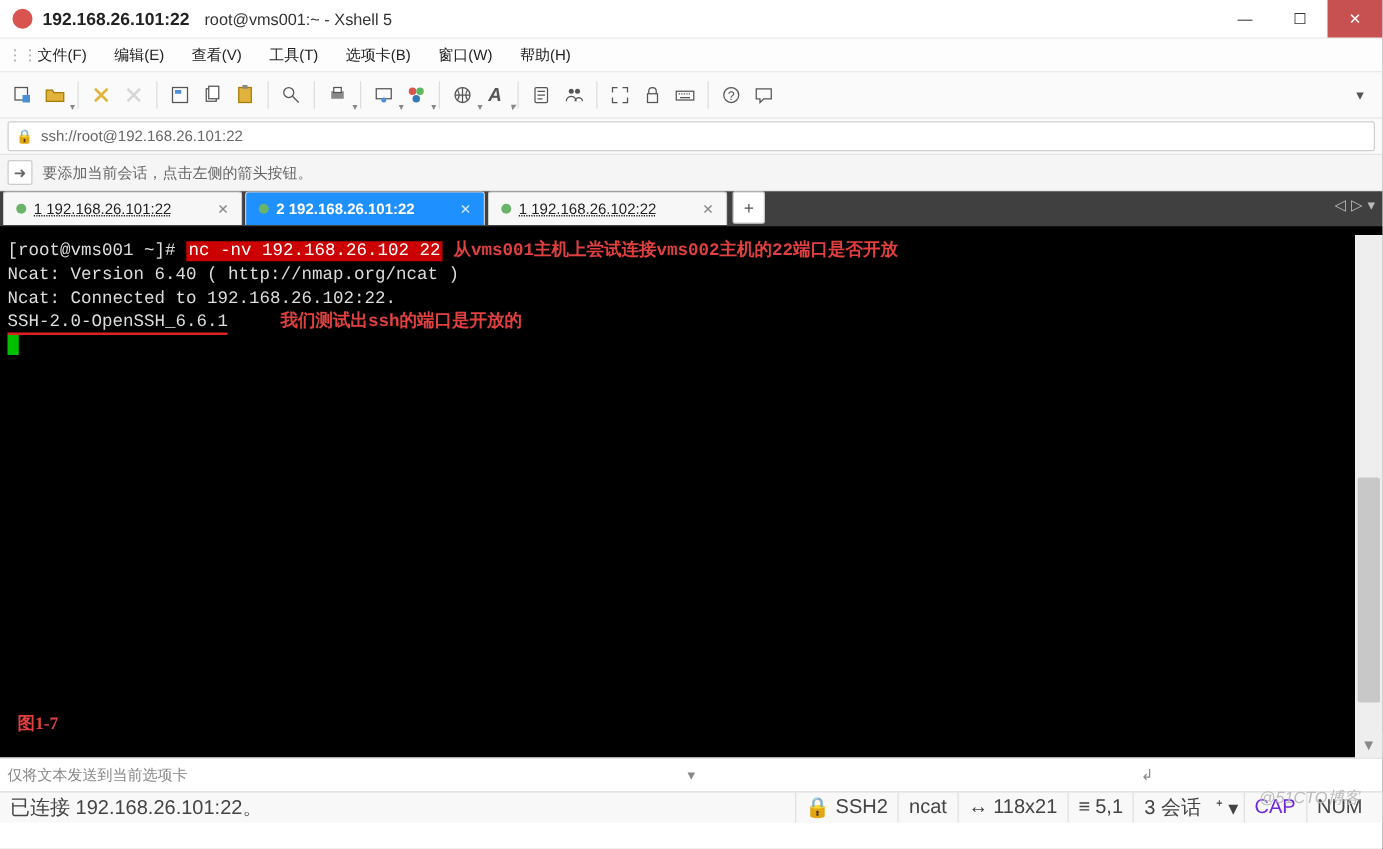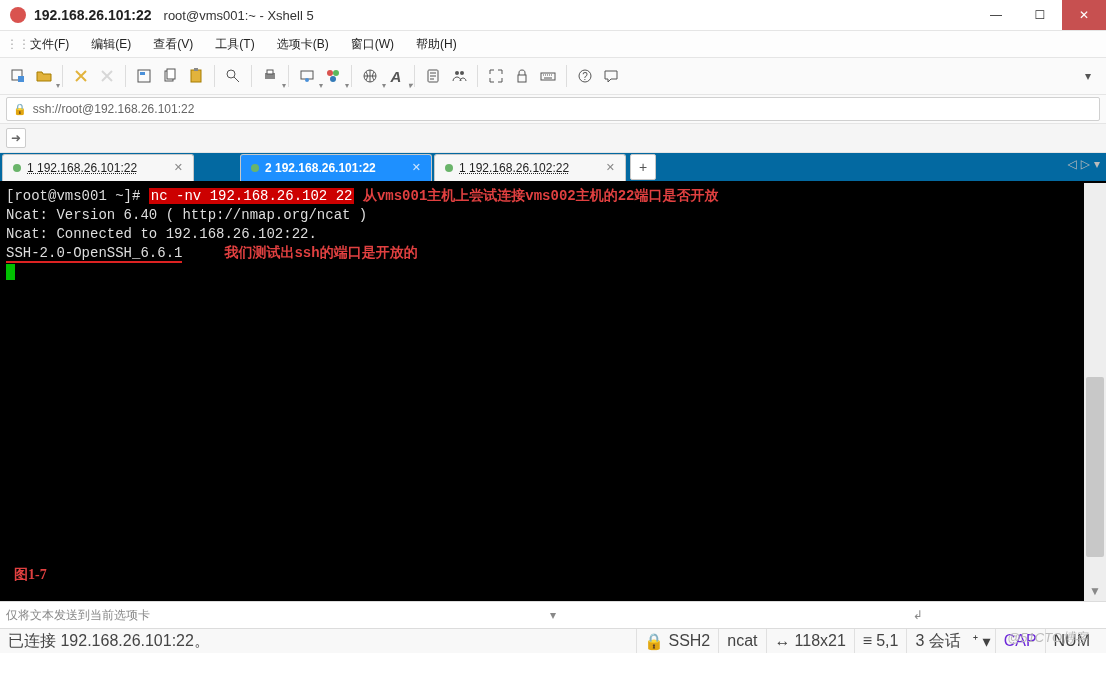--- a/index.html
+++ b/index.html
@@ -16,26 +16,26 @@
   .toolbar{height:36px;display:flex;align-items:center;padding:0 6px;background:#fafafa;border-bottom:1px solid #e5e5e5;gap:2px;}
   .tbtn{width:24px;height:24px;display:flex;align-items:center;justify-content:center;color:#555;border-radius:2px;position:relative;}
   .tbtn.caret::after{content:"▾";font-size:8px;color:#888;position:absolute;right:-4px;bottom:-2px;}
   .tsep{width:1px;height:22px;background:#ddd;margin:0 4px;}
   .tbtn svg{width:16px;height:16px;}
   .addrbar{height:28px;display:flex;align-items:center;padding:0 6px;border-bottom:1px solid #e5e5e5;background:#fafafa;}
   .addrbox{flex:1;height:22px;border:1px solid #d0d0d0;border-radius:2px;display:flex;align-items:center;padding:0 6px;background:#fff;color:#666;}
   .addrbox .lock{margin-right:6px;font-size:11px;}
   .hintbar{height:28px;display:flex;align-items:center;padding:0 6px;border-bottom:1px solid #e5e5e5;background:#f5f5f5;color:#666;}
   .hintbar .arrow{width:18px;height:18px;border:1px solid #ccc;border-radius:2px;display:flex;align-items:center;justify-content:center;margin-right:8px;background:#fff;}
-  .tabbar{height:28px;display:flex;align-items:center;background:#0369a1;border-bottom:2px solid #000000;padding-left:2px;position:relative;}
+  .tabbar{height:28px;display:flex;align-items:flex-start;background:#404040;border-bottom:7px solid #000000;padding-left:2px;position:relative;}
   .tab{height:26px;border:1px solid #c8c8c8;border-bottom:none;background:#f7f7f7;margin-right:2px;display:flex;align-items:center;padding:0 10px;border-radius:3px 3px 0 0;min-width:170px;position:relative;}
   .tab .dot{width:8px;height:8px;border-radius:50%;background:#6ab46a;margin-right:6px;}
   .tab .lbl{text-decoration:underline dotted;}
   .tab .x{margin-left:auto;color:#888;font-size:11px;padding-left:8px;}
-  .tab.active{background:#1e90ff;color:#fff;margin-left:44px;}
+  .tab.active{background:#1e90ff;color:#fff;}
   .tab.active .lbl{font-weight:bold;text-decoration:none;}
   .tab.active .x{color:#cfe7ff;}
   .tabadd{width:24px;height:24px;border:1px solid #c8c8c8;background:#fff;display:flex;align-items:center;justify-content:center;margin-left:2px;border-radius:2px;font-size:14px;color:#555;}
   .tabnav{position:absolute;right:6px;top:4px;display:flex;gap:4px;color:#bbb;}
   .term-wrap{position:relative;background:#f0f0f0;height:418px;overflow:hidden;}
   .term{background:#000;color:#ddd;font-family:"Consolas","Courier New",monospace;font-size:14px;line-height:19px;padding:4px 6px;white-space:pre;position:absolute;inset:0 22px 0 0;}
   .scroll{position:absolute;right:0;top:0;bottom:0;width:22px;background:#eee;display:flex;flex-direction:column;align-items:center;justify-content:flex-end;}
   .scroll .thumb{width:18px;height:180px;background:#c8c8c8;border-radius:2px;margin-bottom:24px;}
   .scroll .arr{height:20px;width:100%;display:flex;align-items:center;justify-content:center;color:#888;background:#eee;}
   .cmdhi{background:#c00;color:#fff;padding:0 2px;}
@@ -205,20 +205,21 @@
 
 <div class="addrbar">
   <div class="addrbox">
     <span class="lock">🔒</span>
     <span>ssh://root@192.168.26.101:22</span>
   </div>
 </div>
 
 <div class="hintbar">
   <div class="arrow">➜</div>
+  <span>要添加当前会话，点击左侧的箭头按钮。</span>
 </div>
 
 <div class="tabbar">
   <div class="tab">
     <span class="dot"></span>
     <span class="lbl">1 192.168.26.101:22</span>
     <span class="x">✕</span>
   </div>
   <div class="tab active">
     <span class="dot"></span>

